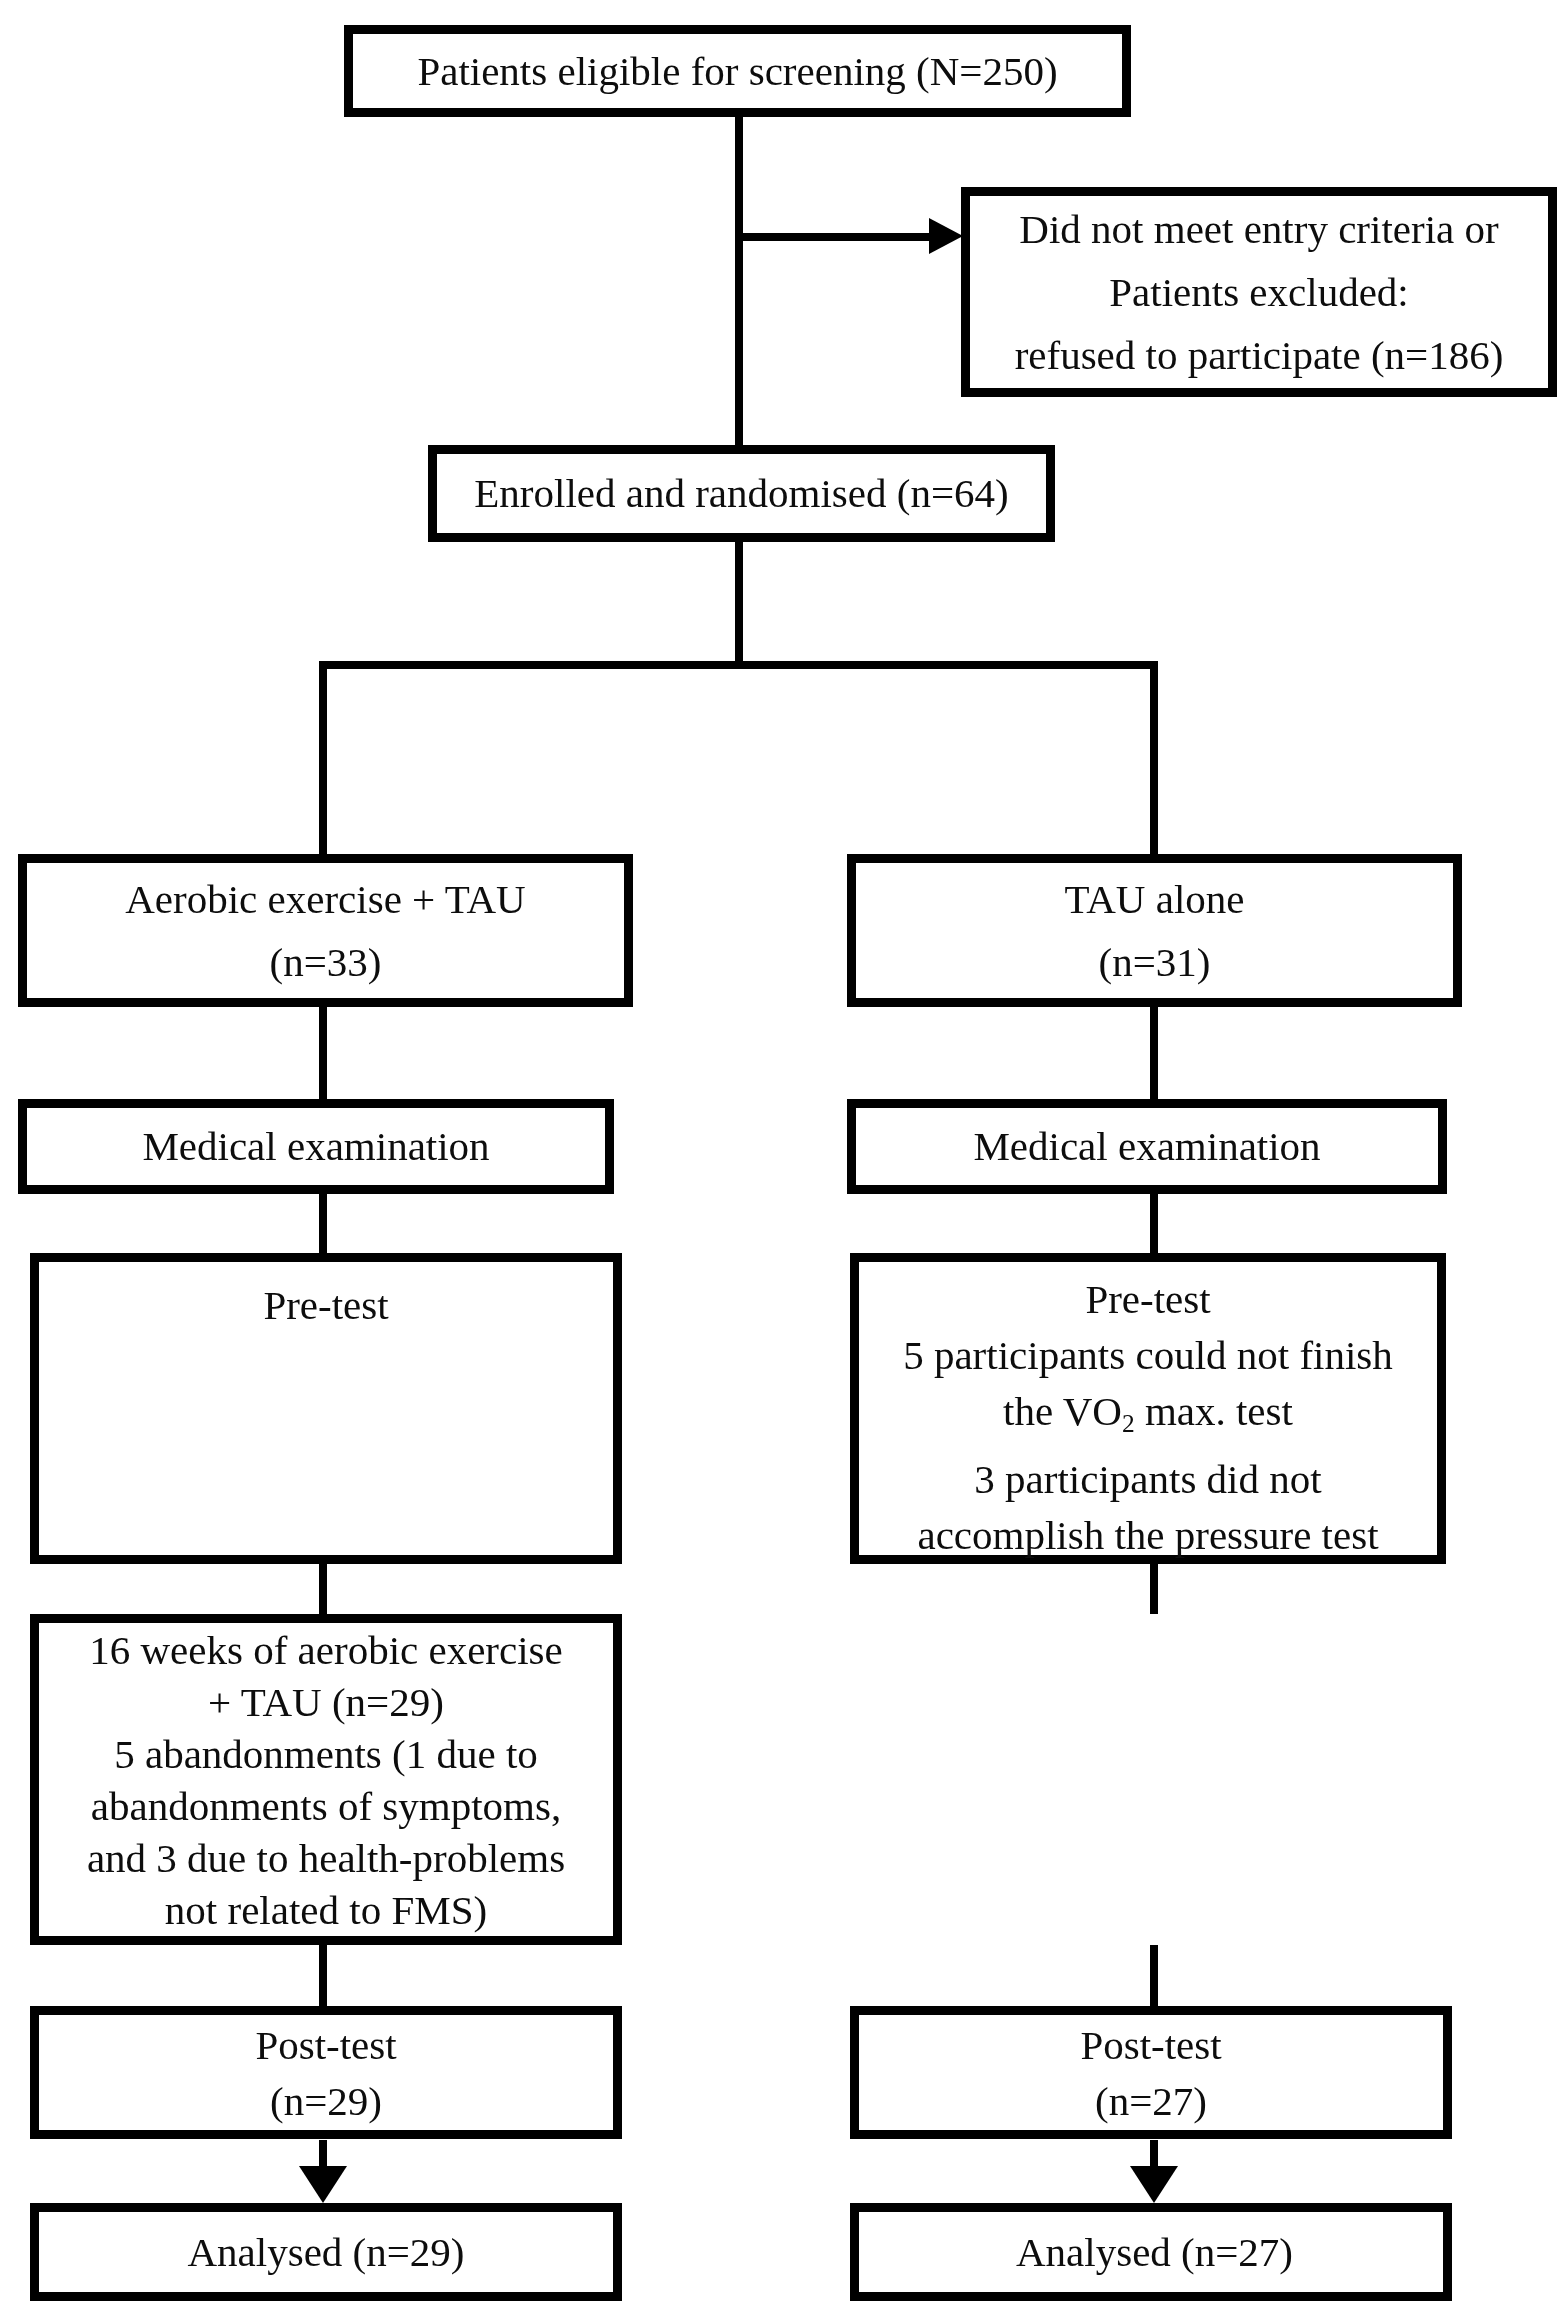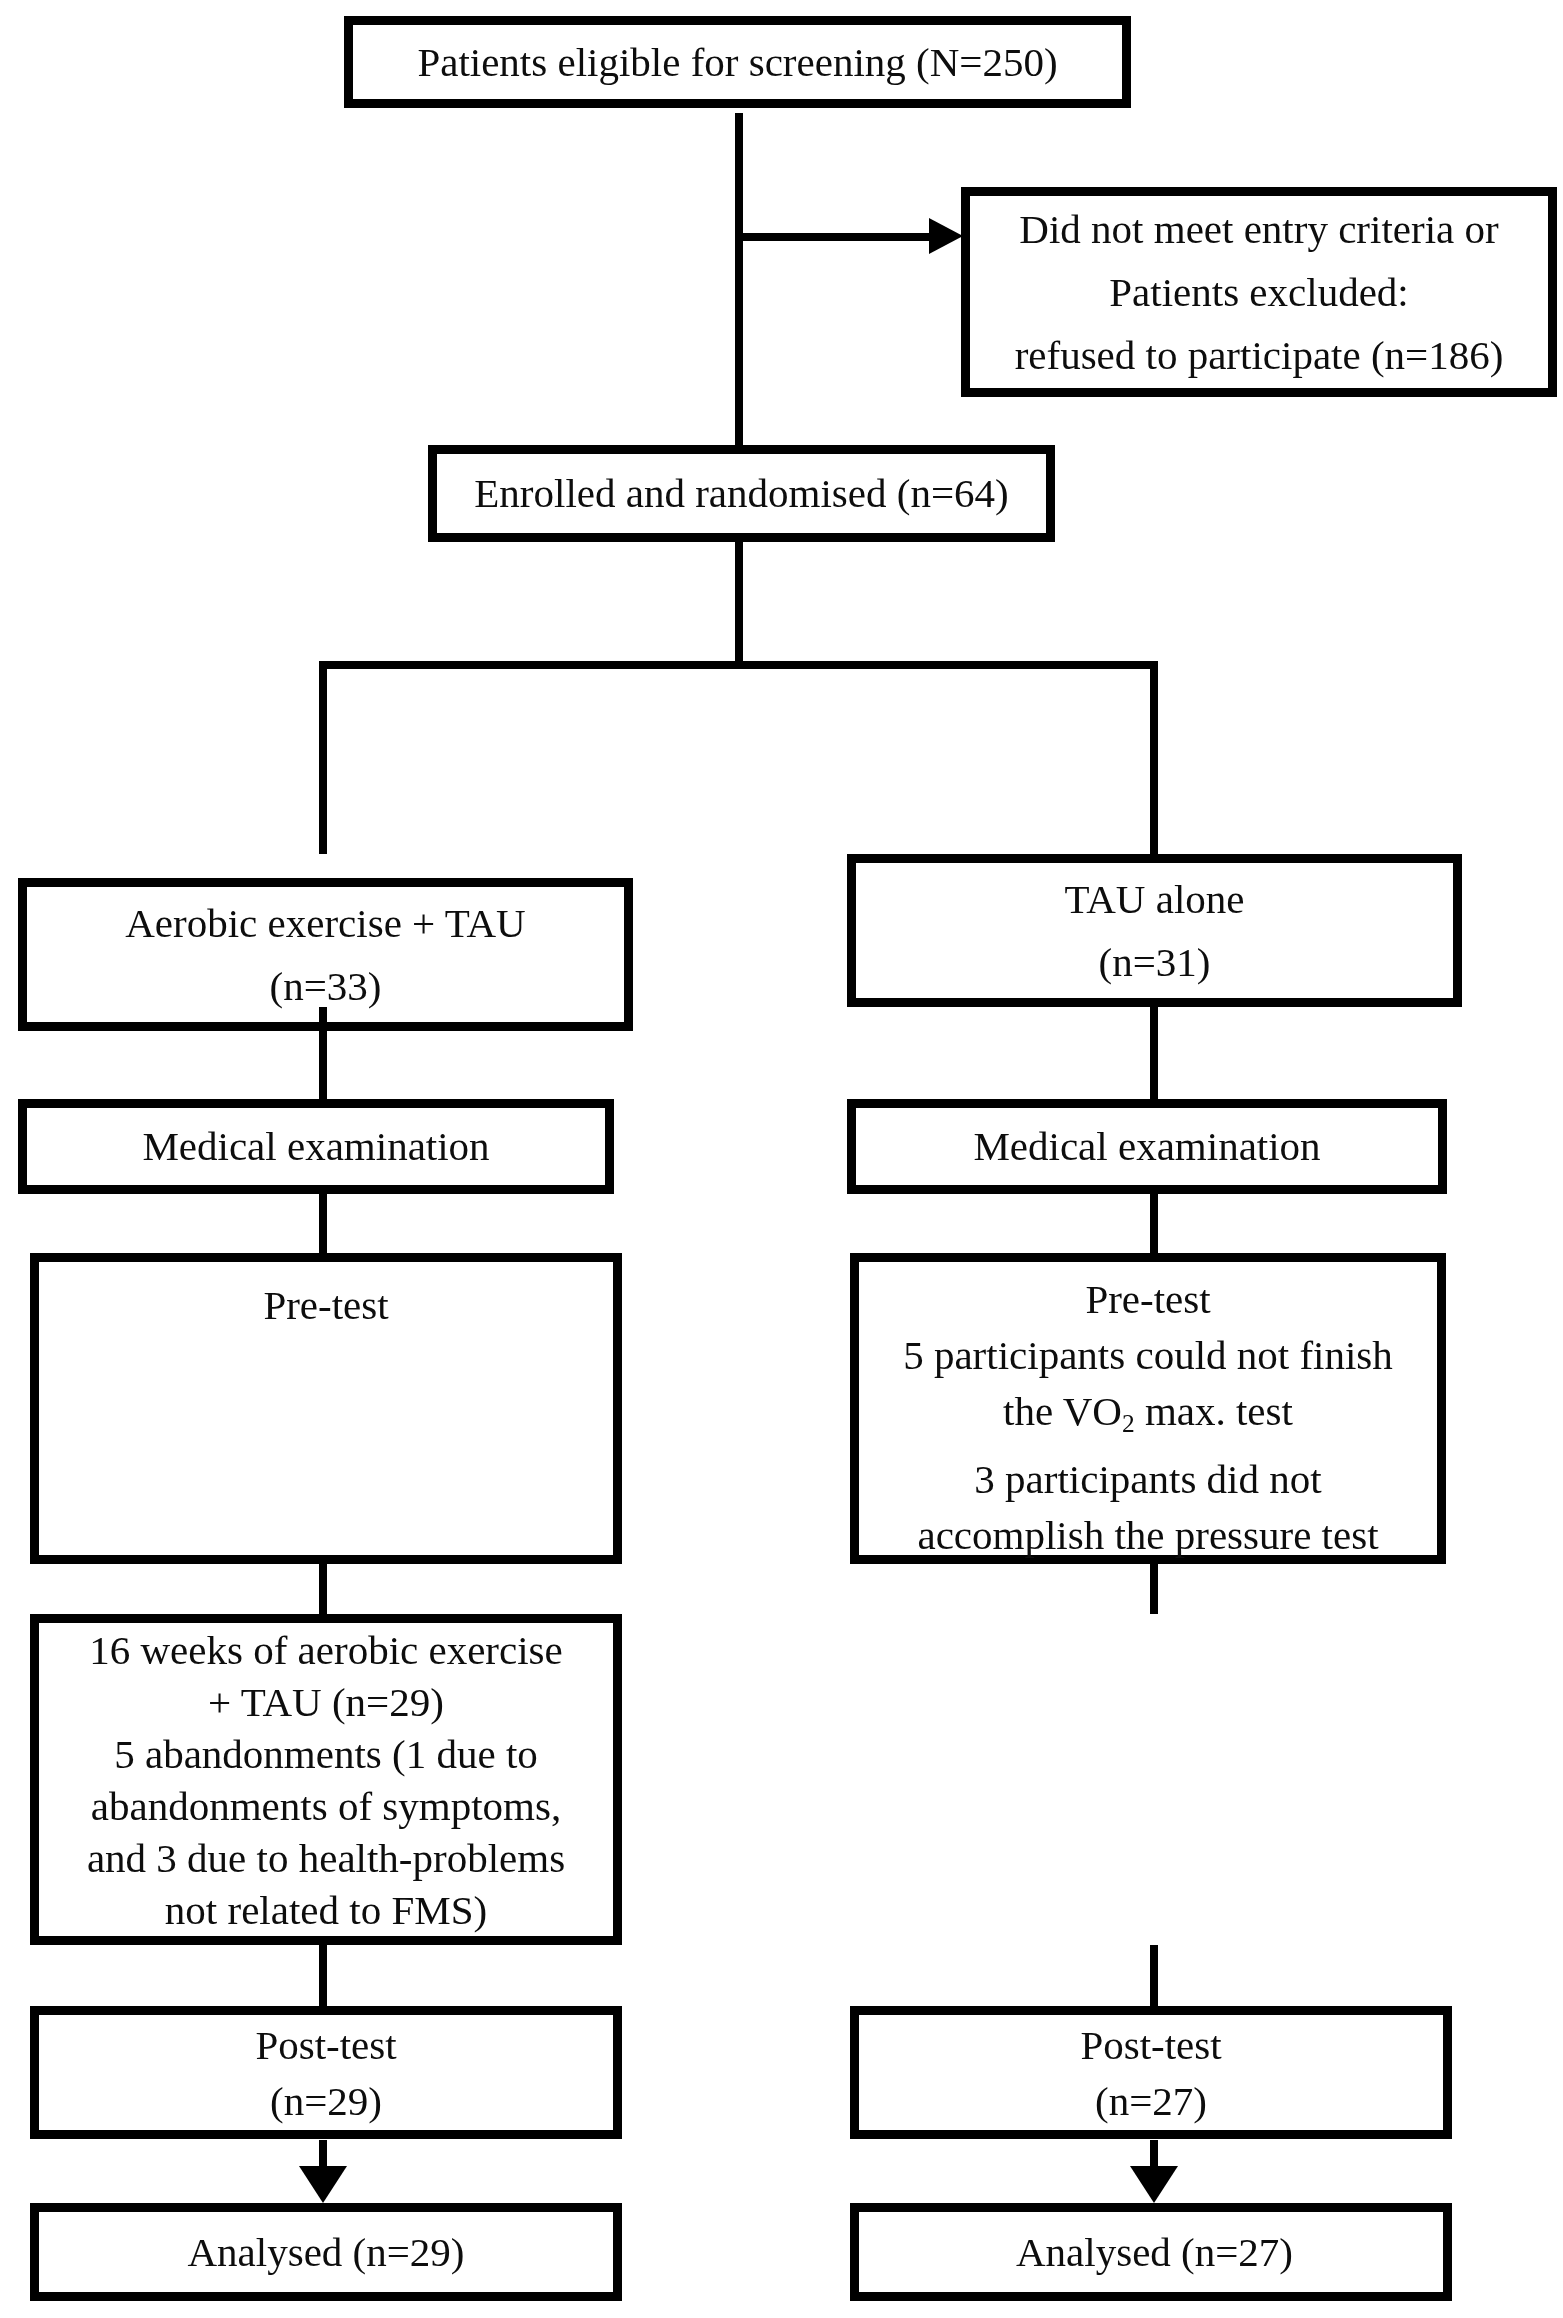--- a/index.html
+++ b/index.html
@@ -56,21 +56,21 @@
   .sub {
     font-size: 0.62em;
     vertical-align: -0.28em;
   }
 </style>
 </head>
 <body>
 
 <div id="stage">
 
-  <div class="box v-center" style="left:344px; top:16px; width:787px; height:92px;">
+  <div class="box v-center" style="left:344px; top:25px; width:787px; height:92px;">
     <div class="line">Patients eligible for screening (N=250)</div>
   </div>
 
   <div class="conn" style="left:735px; top:113px; width:7.6px; height:332px;"></div>
 
   <div class="conn" style="left:742px; top:233px; width:188px; height:7.6px;"></div>
   <div class="arrow-right" style="left:929px; top:218px;"></div>
 
   <div class="box v-center" style="left:961px; top:187px; width:596px; height:210px;">
     <div class="line">Did not meet entry criteria or</div>
@@ -80,21 +80,21 @@
 
   <div class="box v-center" style="left:428px; top:445px; width:627px; height:97px;">
     <div class="line">Enrolled and randomised (n=64)</div>
   </div>
 
   <div class="conn" style="left:735px; top:541px; width:7.6px; height:127px;"></div>
   <div class="conn" style="left:319px; top:661px; width:839px; height:7.6px;"></div>
   <div class="conn" style="left:319px; top:661px; width:7.6px; height:193px;"></div>
   <div class="conn" style="left:1150px; top:661px; width:7.6px; height:193px;"></div>
 
-  <div class="box v-center" style="left:18px; top:854px; width:615px; height:153px;margin-top:24px;">
+  <div class="box v-center" style="left:18px; top:854px; width:615px; height:153px;">
     <div class="line">Aerobic exercise + TAU</div>
     <div class="line">(n=33)</div>
   </div>
   <div class="box v-center" style="left:847px; top:854px; width:615px; height:153px;">
     <div class="line">TAU alone</div>
     <div class="line">(n=31)</div>
   </div>
 
   <div class="conn" style="left:319px; top:1007px; width:7.6px; height:92px;"></div>
   <div class="conn" style="left:1150px; top:1007px; width:7.6px; height:92px;"></div>

